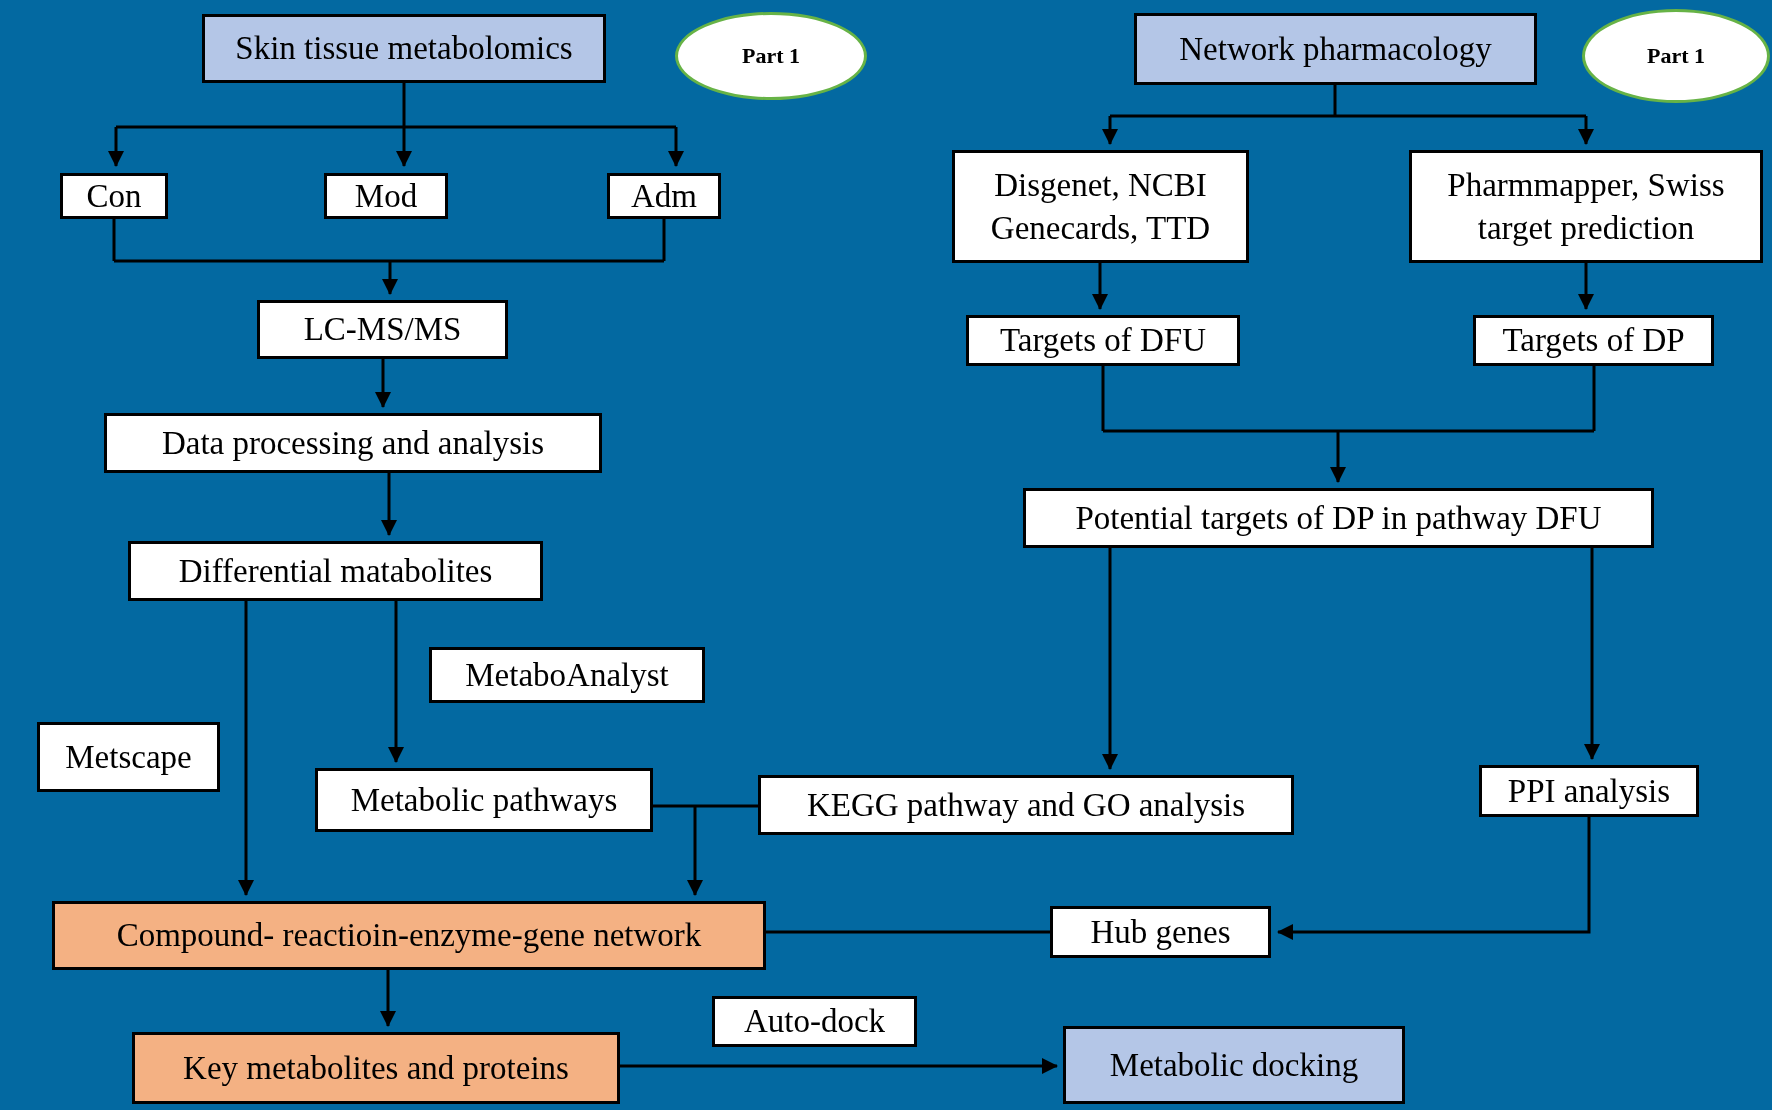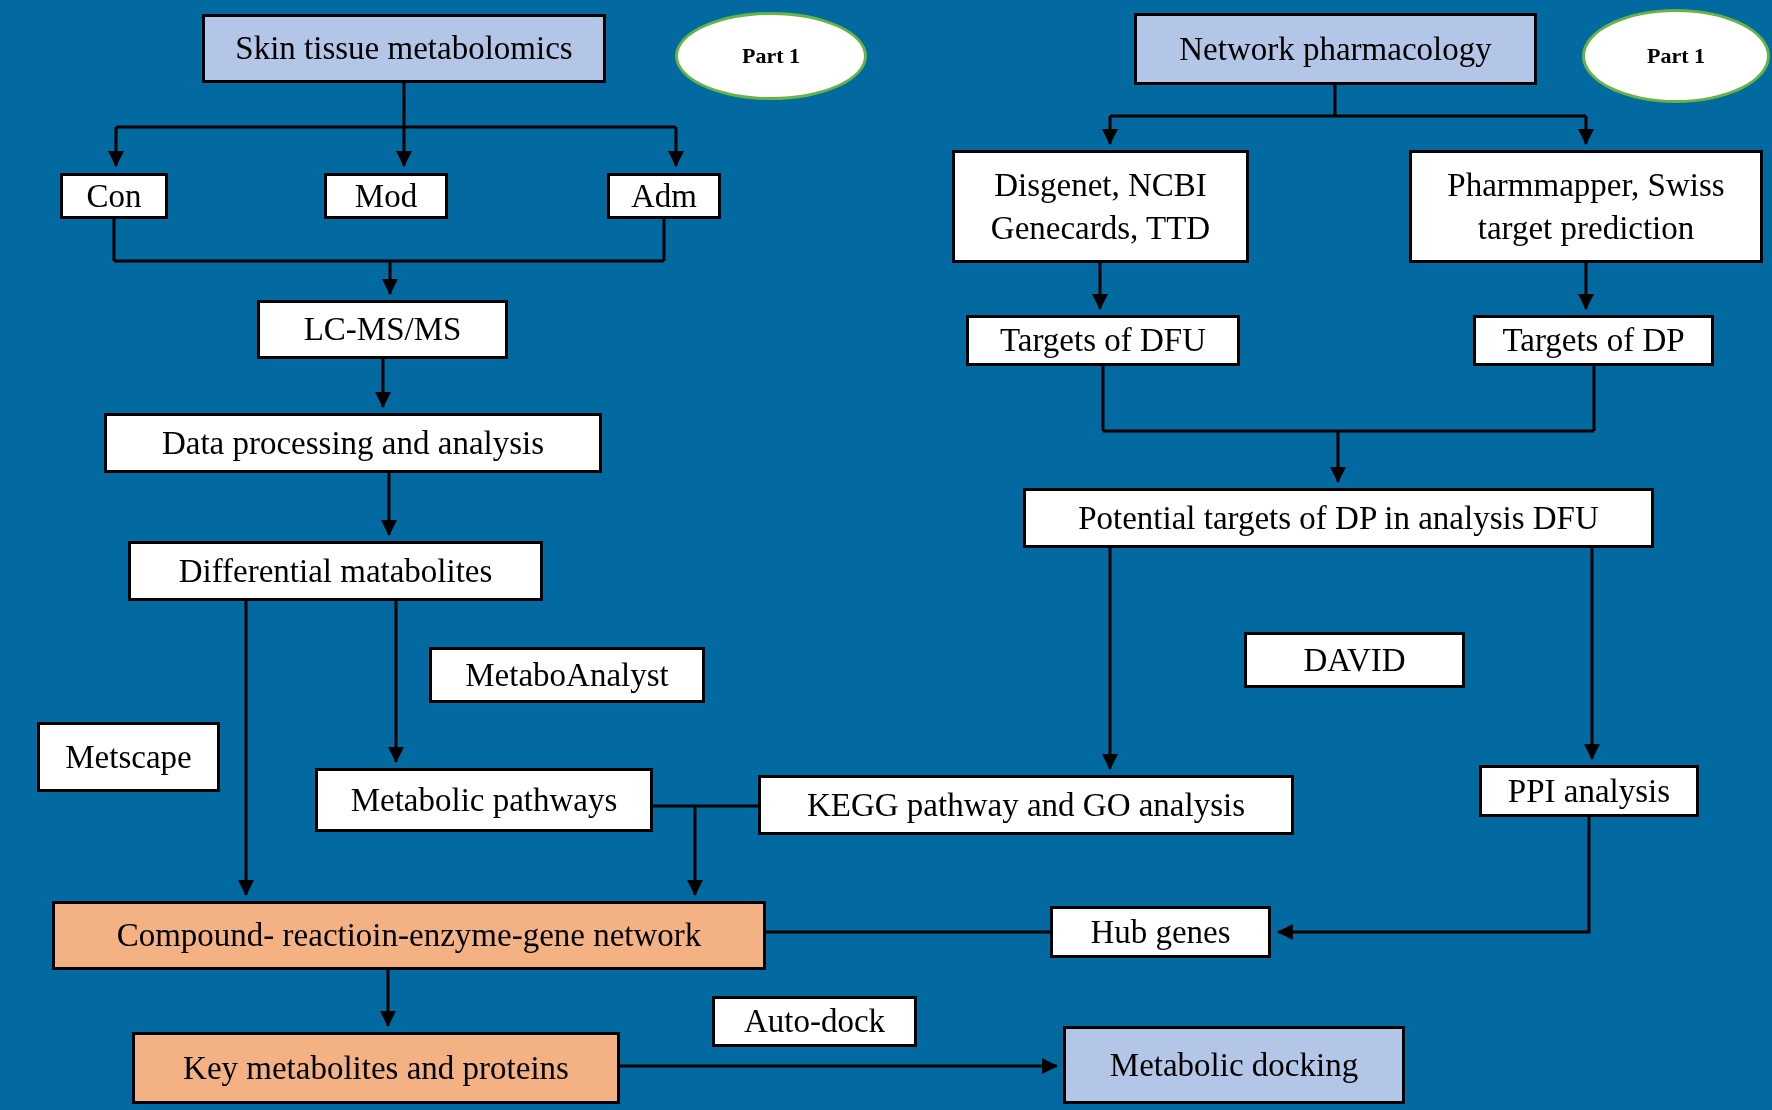--- a/index.html
+++ b/index.html
@@ -142,24 +142,21 @@
   <div class="box" style="left:1409px;top:150px;width:354px;height:113px">
     <span>Pharmmapper, Swiss target prediction</span>
   </div>
   <div class="box" style="left:966px;top:315px;width:274px;height:51px">
     <span>Targets of DFU</span>
   </div>
   <div class="box" style="left:1473px;top:315px;width:241px;height:51px">
     <span>Targets of DP</span>
   </div>
   <div class="box" style="left:1023px;top:488px;width:631px;height:60px">
-    <span>Potential targets of DP in analysis DFU</span>
-  </div>
-  <div class="box" style="left:1244px;top:632px;width:221px;height:56px">
-    <span>DAVID</span>
+    <span>Potential targets of DP in pathway DFU</span>
   </div>
   <div class="box" style="left:758px;top:775px;width:536px;height:60px">
     <span>KEGG pathway and GO analysis</span>
   </div>
   <div class="box" style="left:1479px;top:765px;width:220px;height:52px">
     <span>PPI analysis</span>
   </div>
   <div class="box" style="left:1050px;top:906px;width:221px;height:52px">
     <span>Hub genes</span>
   </div>

